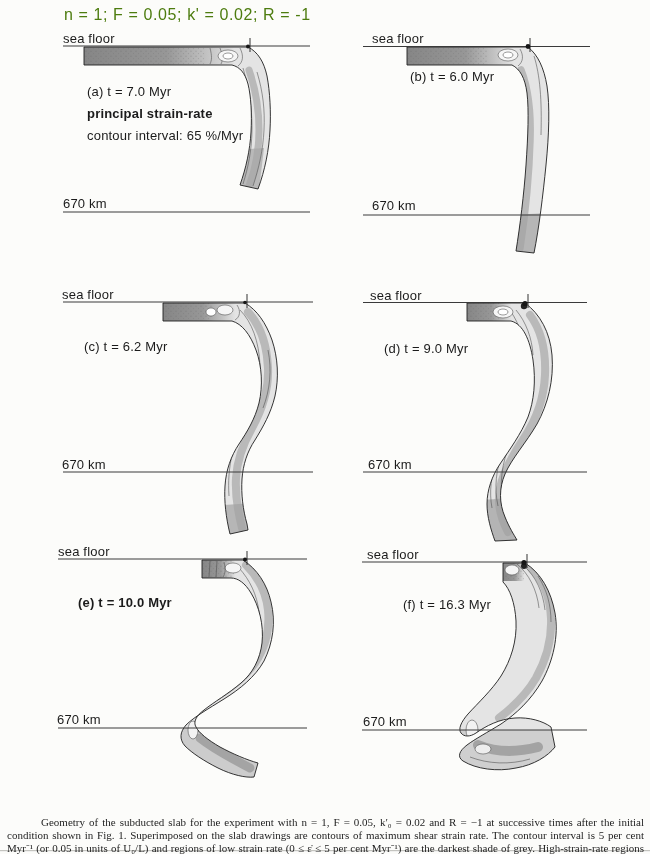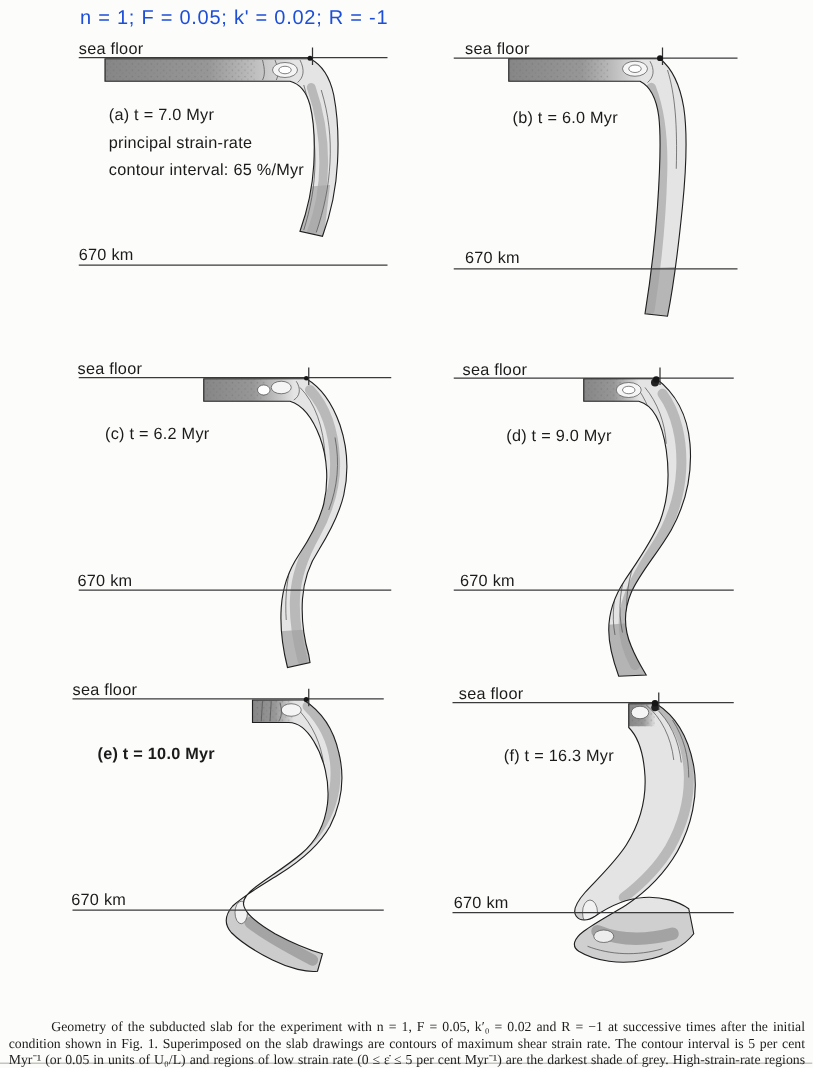--- a/index.html
+++ b/index.html
@@ -7,36 +7,36 @@
     width:650px;height:854px;position:relative;overflow:hidden;
     background:#fcfcfa;
     font-family:"Liberation Sans",sans-serif;
   }
   .lbl{
     position:absolute;white-space:nowrap;color:#1b1b1b;
     font-family:"Liberation Sans",sans-serif;
     font-size:13px;letter-spacing:.2px;
   }
   .title{
-    position:absolute;left:64px;top:6px;white-space:nowrap;color:#1d4ed8;
+    position:absolute;left:64px;top:6px;white-space:nowrap;color:#4d7c0f;
     font-family:"Liberation Sans",sans-serif;
     font-size:16px;letter-spacing:.6px;text-align:right;
   }
   
   .pa-sea{left:63px;top:31px;}   .pa-time{left:87px;top:84px;}
-  .pa-note1{left:87px;top:106px;}.pa-note2{left:87px;top:128px;}
+  .pa-note1{left:87px;top:106px;font-weight:bold;}.pa-note2{left:87px;top:128px;}
   .pa-670{left:63px;top:196px;}
   
-  .pb-sea{left:372px;top:31px;}  .pb-time{left:410px;top:86px;}
+  .pb-sea{left:372px;top:31px;}  .pb-time{left:410px;top:69px;}
   .pb-670{left:372px;top:198px;}
   
   .pc-sea{left:62px;top:287px;}  .pc-time{left:84px;top:339px;}
   .pc-670{left:62px;top:457px;}
   
-  .pd-sea{left:370px;top:288px;} .pd-time{left:405px;top:341px;}
+  .pd-sea{left:370px;top:288px;} .pd-time{left:384px;top:341px;}
   .pd-670{left:368px;top:457px;}
   
   .pe-sea{left:58px;top:544px;}  .pe-time{left:78px;top:595px;font-weight:bold;}
   .pe-670{left:57px;top:712px;}
   
   .pf-sea{left:367px;top:547px;} .pf-time{left:403px;top:597px;}
   .pf-670{left:363px;top:714px;}
   .caption{
     position:absolute;left:7px;top:816px;width:637px;margin:0;
     font-family:"Liberation Serif",serif;

